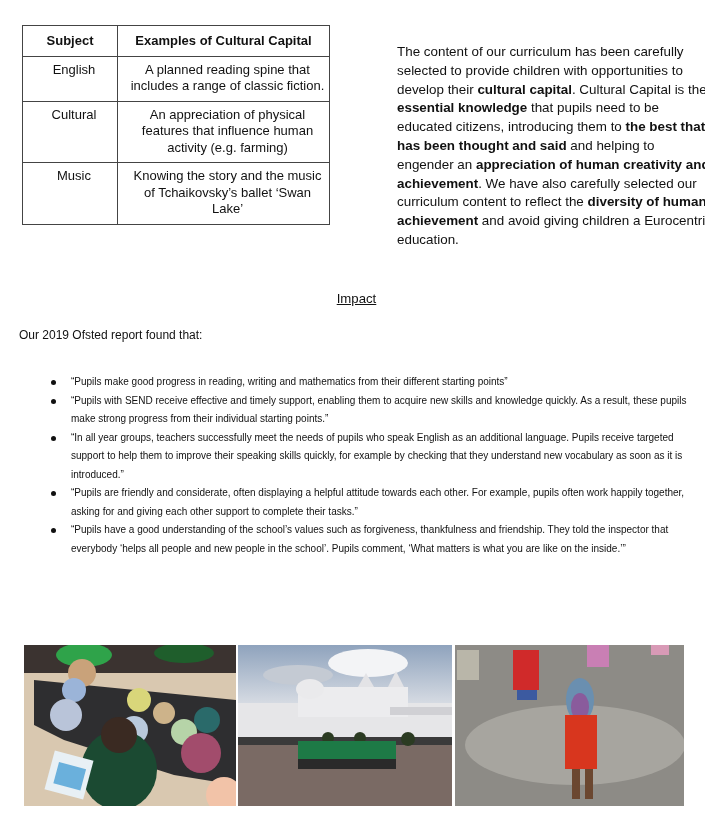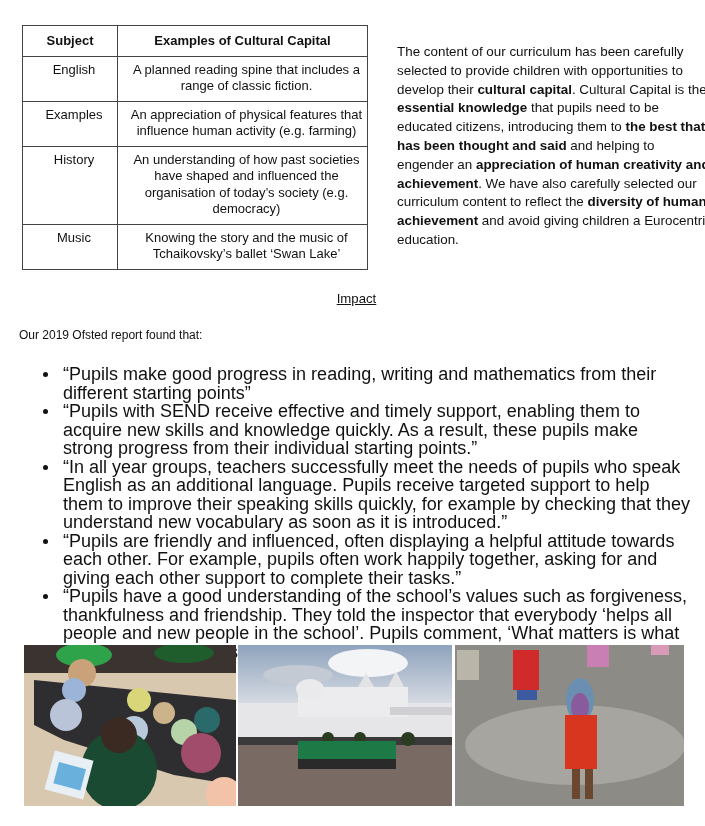--- a/index.html
+++ b/index.html
@@ -1,32 +1,32 @@
 <!DOCTYPE html>
 <html><head>
 <meta charset="utf-8">
 <style>
   html, body { margin:0; padding:0; background:#ffffff; }
   body { width:705px; height:826px; position:relative; overflow:hidden;
          font-family:"Liberation Sans", sans-serif; color:#111; }
-  .table { position:absolute; left:22px; top:25px; width:346px;
+  .table { position:absolute; left:22px; top:25px; width:308px;
            border-collapse:collapse; font-size:13px; }
   .table td, .table th { border:1px solid #444; text-align:center; vertical-align:top;
            padding:5px 4px 6px 12px; line-height:16.5px; }
   .table th { font-weight:bold; padding:7px 4px 6px 4px; }
   .table .c1 { width:86px; }
   .intro { position:absolute; left:382px; top:28px; width:315px; font-size:13.4px;
            line-height:18.8px; margin:15px; }
   .intro b { font-weight:bold; }
   .impact { position:absolute; left:0; width:705px; top:291px; text-align:center;
             font-size:13.2px; }
   .impact span { text-decoration:underline; margin-left:8px; }
   .lead { position:absolute; left:19px; top:328px; font-size:12px; }
-  .bullets { position:absolute; left:20px; top:365px; width:672px; margin:0; padding:0;
-             list-style:none; font-size:18px; line-height:18.5px; }
+  .bullets { position:absolute; left:20px; top:365px; width:672px; margin:8px; padding:0;
+             list-style:none; font-size:10px; line-height:18.5px; }
   .bullets li { position:relative; padding-left:43px; }
   .bullets .dot { position:absolute; left:23px; top:7px; width:5px; height:5px;
                   border-radius:50%; background:#111; }
   .photo { position:absolute; top:645px; height:161px; overflow:hidden; }
   .p1 { left:24px; width:212px; background:#3a3d3c; }
   .p2 { left:238px; width:214px; background:#ccc; }
   .p3 { left:455px; width:229px; background:#8c8a85; }
 </style>
 </head>
 <body>
@@ -35,45 +35,41 @@
   <tbody>
       <tr>
     <th class="c1">Subject</th>
     <th>Examples of Cultural Capital</th>
   </tr>
   <tr>
     <td>English</td>
     <td>A planned reading spine that includes a range of classic fiction.</td>
   </tr>
   <tr>
-    <td>Examples</td>
+    <td>Cultural</td>
     <td>An appreciation of physical features that influence human activity (e.g. farming)</td>
-  </tr>
-  <tr>
-    <td>History</td>
-    <td>An understanding of how past societies have shaped and influenced the organisation of today’s society (e.g. democracy)</td>
   </tr>
   <tr>
     <td>Music</td>
     <td>Knowing the story and the music of Tchaikovsky’s ballet ‘Swan Lake’</td>
   </tr>
 </tbody>
   </table>
 
 <p class="intro"><span>The content of our curriculum has been carefully selected to provide children with opportunities to develop their </span><b>cultural capital</b><span>. Cultural Capital is the </span><b>essential knowledge</b><span> that pupils need to be educated citizens, introducing them to </span><b>the best that has been thought and said</b><span> and helping to engender an </span><b>appreciation of human creativity and achievement</b><span>. We have also carefully selected our curriculum content to reflect the </span><b>diversity of human achievement</b><span> and avoid giving children a Eurocentric education.</span></p>
 
 <div class="impact"><span>Impact</span></div>
 
 <div class="lead">Our 2019 Ofsted report found that:</div>
 
 <ul class="bullets">
   <li><span class="dot"></span><span>“Pupils make good progress in reading, writing and mathematics from their different starting points”</span></li>
   <li><span class="dot"></span><span>“Pupils with SEND receive effective and timely support, enabling them to acquire new skills and knowledge quickly. As a result, these pupils make strong progress from their individual starting points.”</span></li>
   <li><span class="dot"></span><span>“In all year groups, teachers successfully meet the needs of pupils who speak English as an additional language. Pupils receive targeted support to help them to improve their speaking skills quickly, for example by checking that they understand new vocabulary as soon as it is introduced.”</span></li>
-  <li><span class="dot"></span><span>“Pupils are friendly and influenced, often displaying a helpful attitude towards each other. For example, pupils often work happily together, asking for and giving each other support to complete their tasks.”</span></li>
+  <li><span class="dot"></span><span>“Pupils are friendly and considerate, often displaying a helpful attitude towards each other. For example, pupils often work happily together, asking for and giving each other support to complete their tasks.”</span></li>
   <li><span class="dot"></span><span>“Pupils have a good understanding of the school’s values such as forgiveness, thankfulness and friendship. They told the inspector that everybody ‘helps all people and new people in the school’. Pupils comment, ‘What matters is what you are like on the inside.’”</span></li>
 </ul>
 
 <div class="photo p1">
   <svg width="212" height="161" viewBox="0 0 212 161">
     <rect width="212" height="161" fill="#d9c8b0"></rect>
     <polygon points="10,35 212,55 212,140 150,130 40,95 10,80" fill="#2e2e30"></polygon>
     <rect x="0" y="0" width="212" height="28" fill="#3b3330"></rect>
     <ellipse cx="60" cy="10" rx="28" ry="12" fill="#2fa34a"></ellipse>
     <ellipse cx="160" cy="8" rx="30" ry="10" fill="#1f5e2c"></ellipse>

